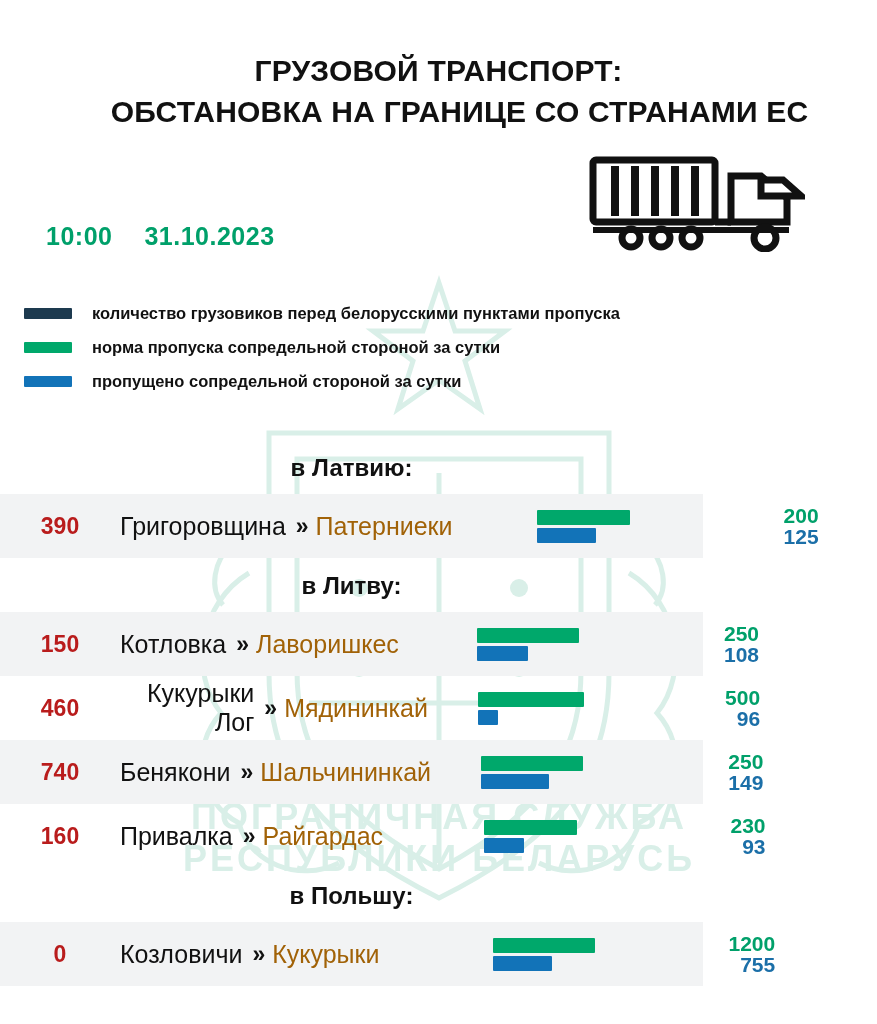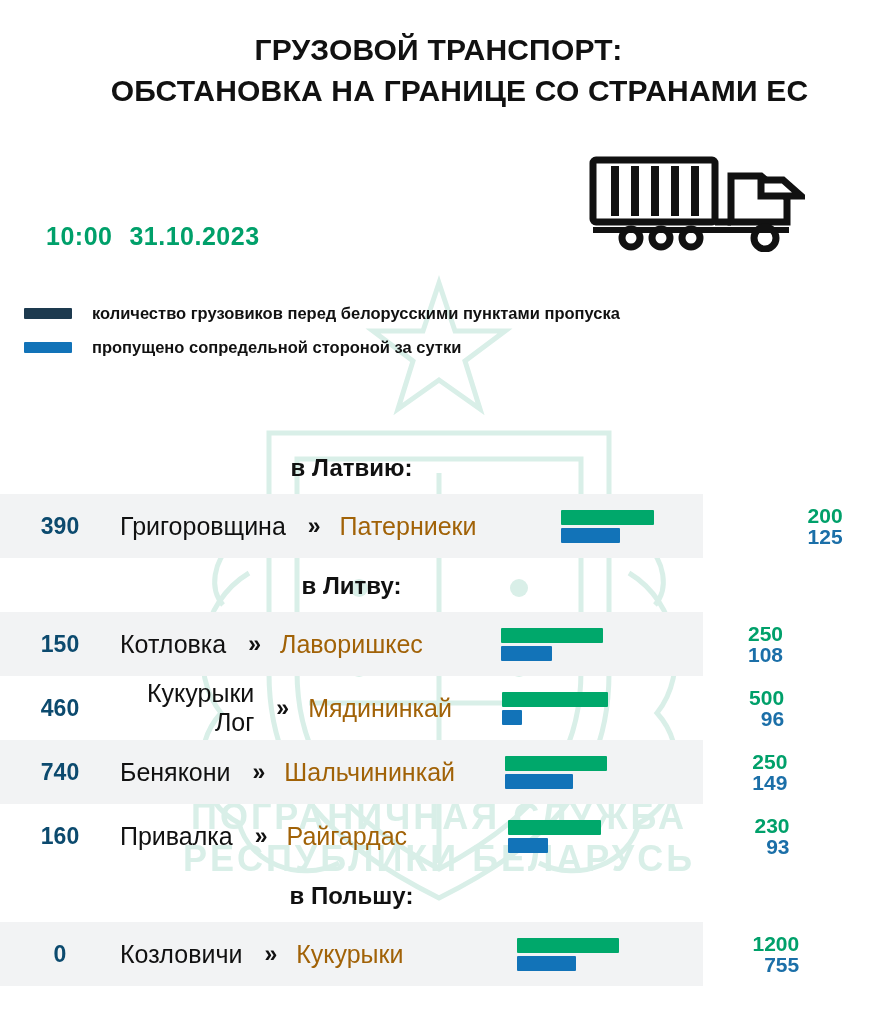--- a/index.html
+++ b/index.html
@@ -29,40 +29,40 @@
     opacity: 1;
     pointer-events: none;
     z-index: 0;
   }
 
   
   .title {
     position: relative;
     z-index: 2;
     text-align: center;
-    padding-top: 30px;
+    padding-top: 51px;
     color: #111111;
     font-size: 30px;
     font-weight: bold;
     line-height: 1.35;
     letter-spacing: 0.2px;
   }
   .title .line2 { display: block; margin-left: 42px; }
 
   .datetime {
     position: absolute;
     left: 46px;
     top: 222px;
     z-index: 2;
     color: #00a06a;
     font-size: 25px;
     font-weight: bold;
     letter-spacing: 0.5px;
   }
-  .datetime .time { margin-right: 17px; }
+  .datetime .time { margin-right: 32px; }
 
   .truck-icon {
     position: absolute;
     right: 72px;
     top: 152px;
     z-index: 2;
   }
 
   
   .legend {
@@ -110,32 +110,31 @@
     position: relative;
     height: 64px;
     display: flex;
     align-items: center;
   }
   .row.shaded { background: #f2f3f4; }
 
   .count-left {
     width: 120px;
     text-align: center;
-    color: #0c4a6e;
+    color: #b91c1c;
     font-size: 23px;
     font-weight: bold;
     flex: 0 0 120px;
   }
   .names {
     flex: 1 1 auto;
     display: flex;
     align-items: center;
     justify-content: flex-end;
     padding-right: 0;
-    gap: 12px;
   }
   .name-from {
     color: #111111;
     font-size: 25px;
     text-align: right;
   }
   .arrows {
     color: #111111;
     font-size: 23px;
     font-weight: bold;
@@ -234,20 +233,24 @@
   <div class="datetime">
     <span class="time">10:00</span><span>31.10.2023</span>
   </div>
 
   <div class="legend">
     <div class="legend-row">
       <span class="legend-swatch" style="background:#1d3a4f"></span>
       <span class="legend-label">количество грузовиков перед белорусскими пунктами пропуска</span>
     </div>
     <div class="legend-row">
+      <span class="legend-swatch" style="background:#00a86b"></span>
+      <span class="legend-label">норма пропуска сопредельной стороной за сутки</span>
+    </div>
+    <div class="legend-row">
       <span class="legend-swatch" style="background:#1273b8"></span>
       <span class="legend-label">пропущено сопредельной стороной за сутки</span>
     </div>
   </div>
 
   <div class="table">
 
     <div class="group-heading">в Латвию:</div>
     <div class="row shaded">
       <div class="count-left">390</div>

